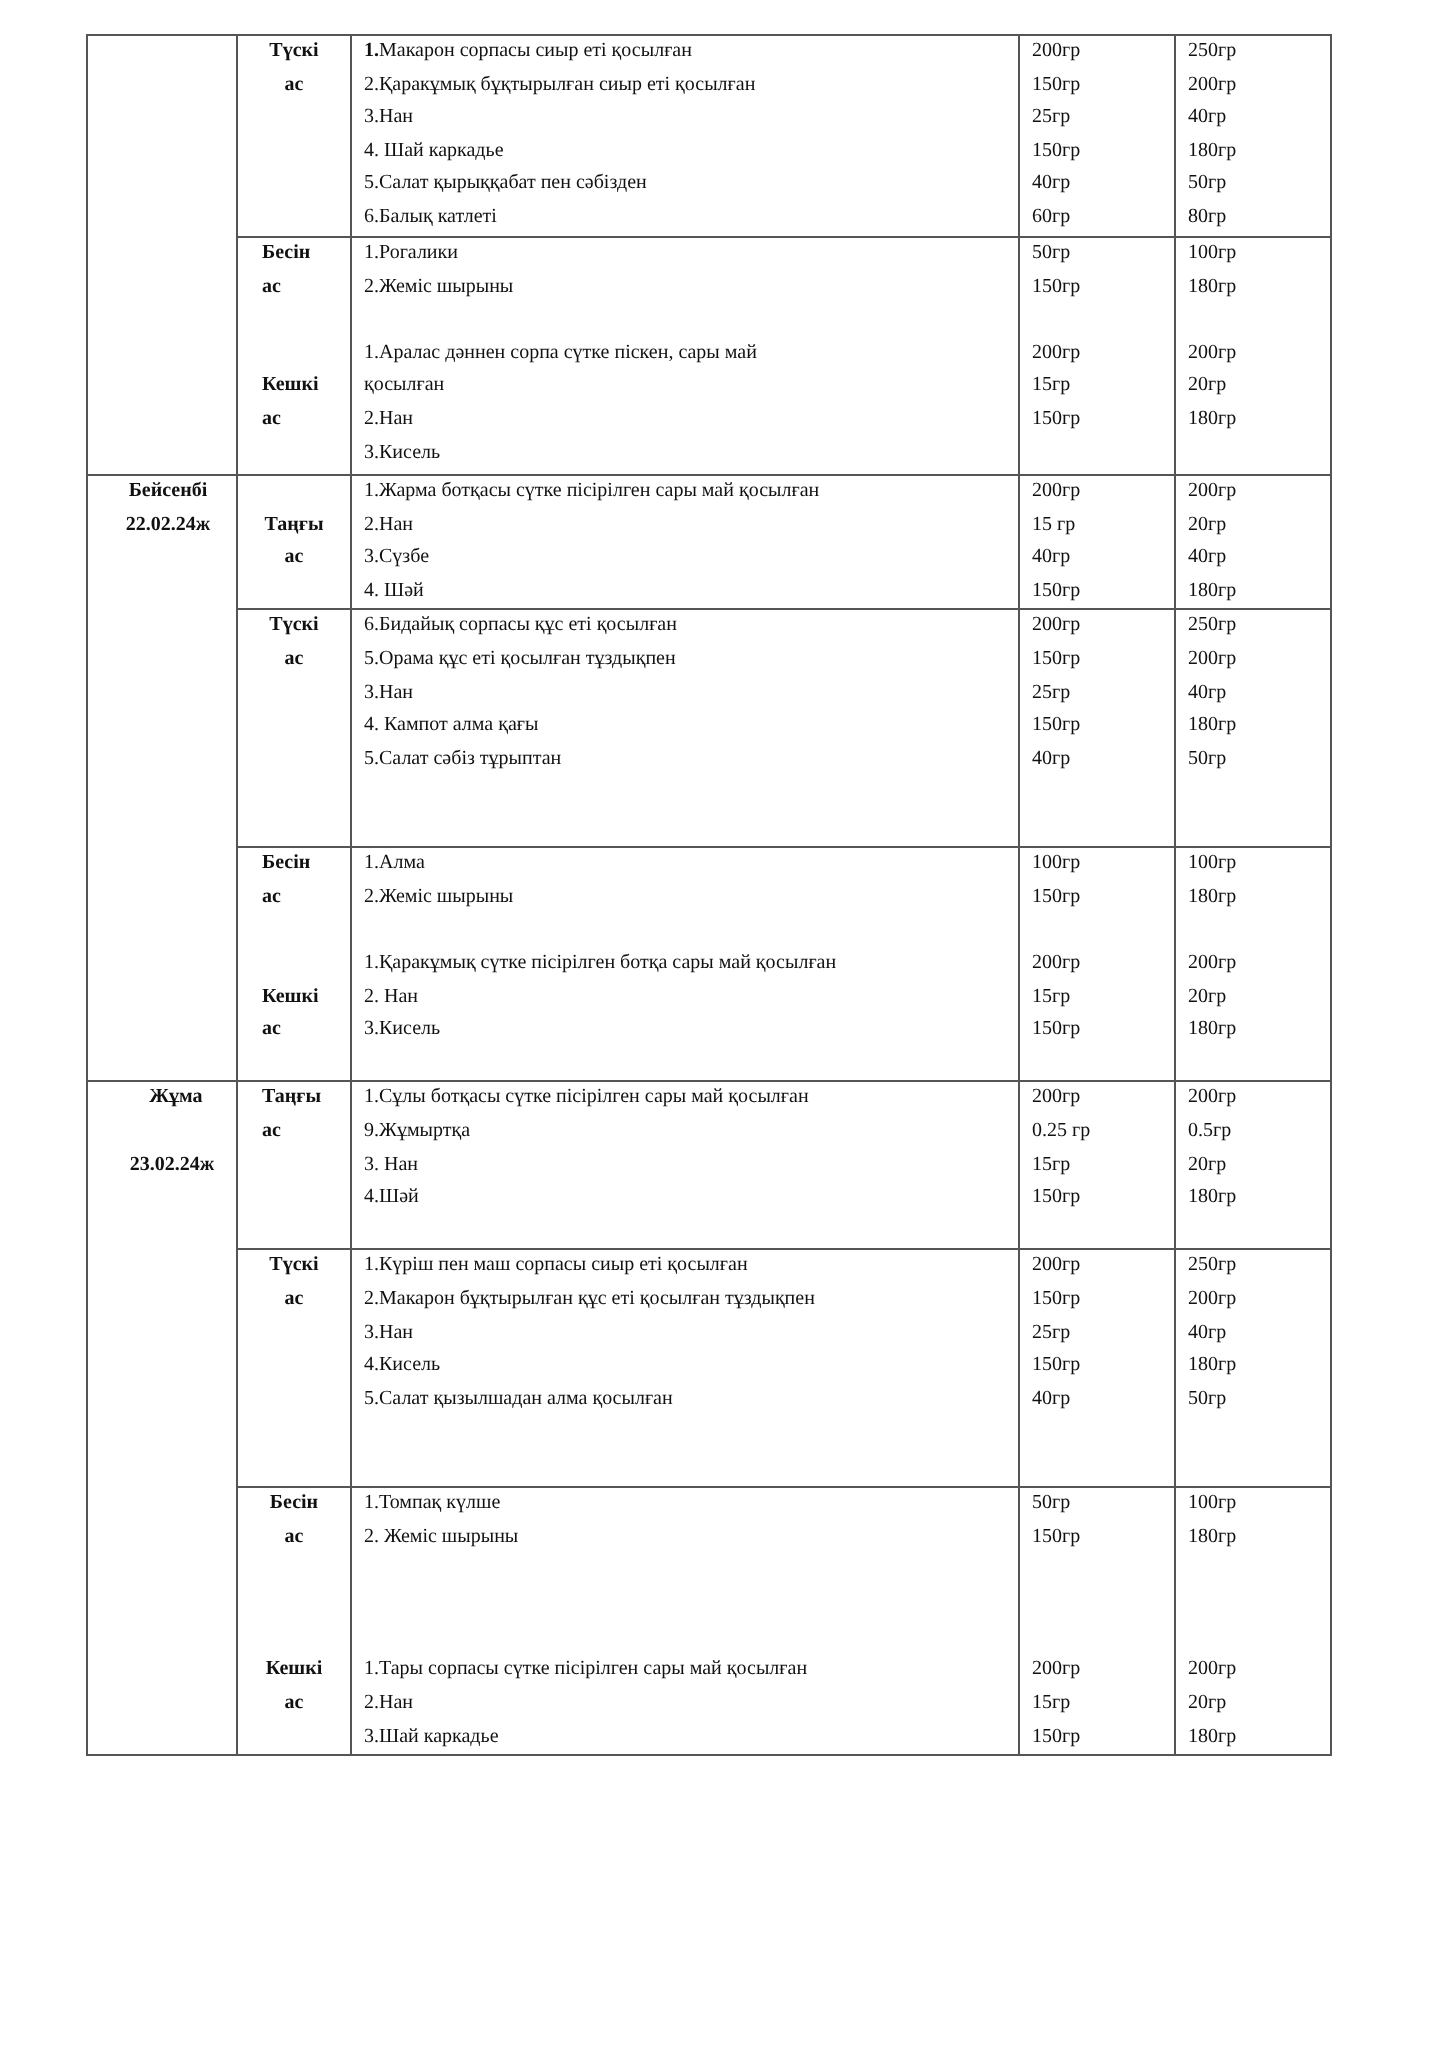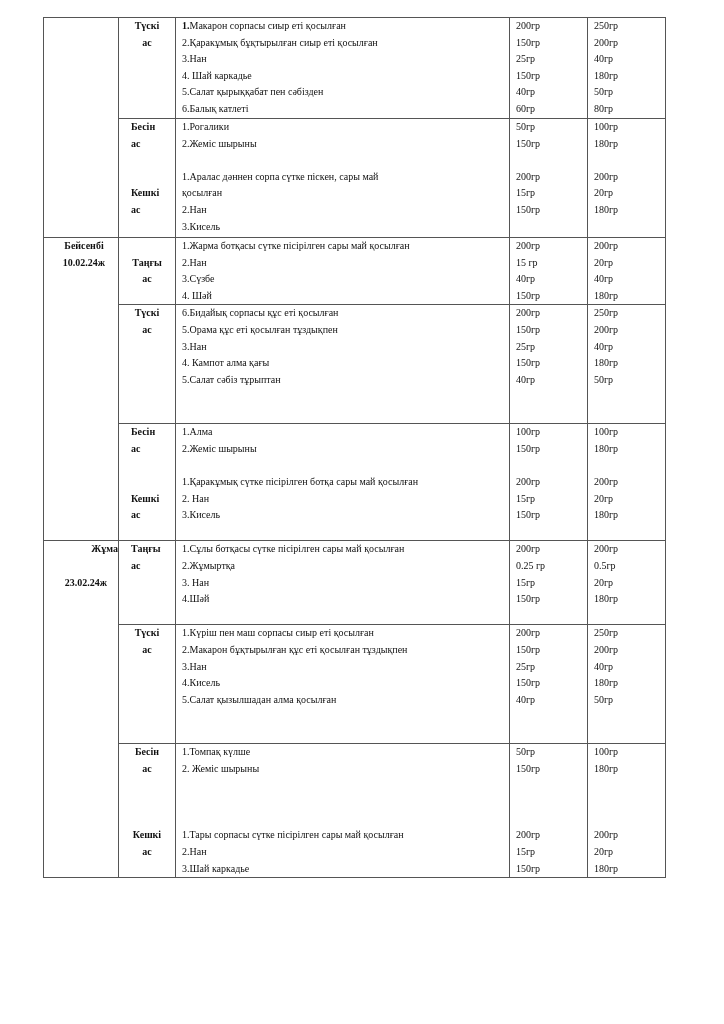--- a/index.html
+++ b/index.html
@@ -120,21 +120,21 @@
             <span class="gap" style="height: 16.6px;"></span>
             <span class="line">200гр</span>
             <span class="line">20гр</span>
             <span class="line">180гр</span>
             <span class="line"></span>
           </td>
         </tr>
         <tr style="height: 67px;">
           <td class="day" rowspan="3">
             <span class="d-name">Бейсенбі</span>
-            <span class="d-name">10.02.24ж</span>
+            <span class="d-name">22.02.24ж</span>
           </td>
           <td class="meal">
             <span class="gap" style="height: 16.6px;"></span>
             <span class="meal-block">
               <span class="meal-label line">Таңғы</span>
               <span class="meal-label line">ас</span>
             </span>
           </td>
           <td class="dish">
             <span class="line">1.Жарма ботқасы сүтке пісірілген сары май қосылған</span>
@@ -216,32 +216,32 @@
             <span class="line">100гр</span>
             <span class="line">180гр</span>
             <span class="gap" style="height: 16.6px;"></span>
             <span class="line">200гр</span>
             <span class="line">20гр</span>
             <span class="line">180гр</span>
           </td>
         </tr>
         <tr style="height: 84px;">
           <td class="day" rowspan="3">
-            <span class="d-name" style="text-align: right; padding-left: 8px;">Жұма</span>
+            <span class="d-name" style="text-align: center; padding-left: 8px;">Жұма</span>
             <span class="d-name" style="margin-top: 16.6px; text-align: center; padding-left: 4px;">23.02.24ж</span>
           </td>
           <td class="meal">
             <span class="meal-block">
               <span class="meal-label line left">Таңғы</span>
               <span class="meal-label line left">ас</span>
             </span>
           </td>
           <td class="dish">
             <span class="line">1.Сұлы ботқасы сүтке пісірілген сары май қосылған</span>
-            <span class="line">2.Жұмыртқа</span>
+            <span class="line">9.Жұмыртқа</span>
             <span class="line">3. Нан</span>
             <span class="line">4.Шәй</span>
           </td>
           <td class="qty">
             <span class="line">200гр</span>
             <span class="line">0.25 гр</span>
             <span class="line"> 15гр</span>
             <span class="line">150гр</span>
           </td>
           <td class="qty">

